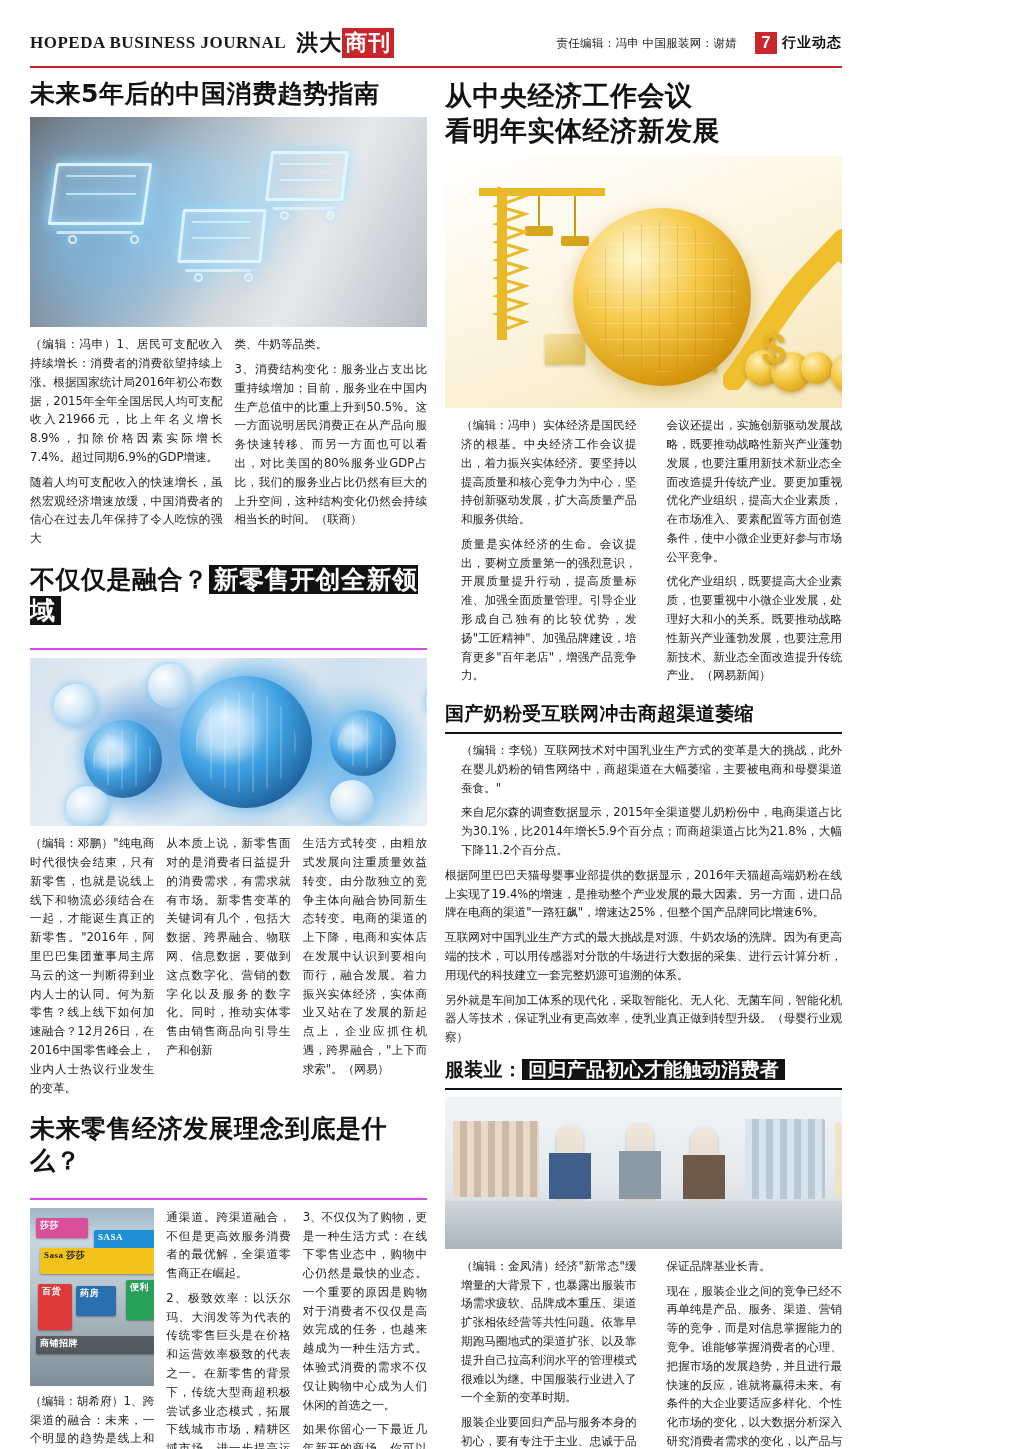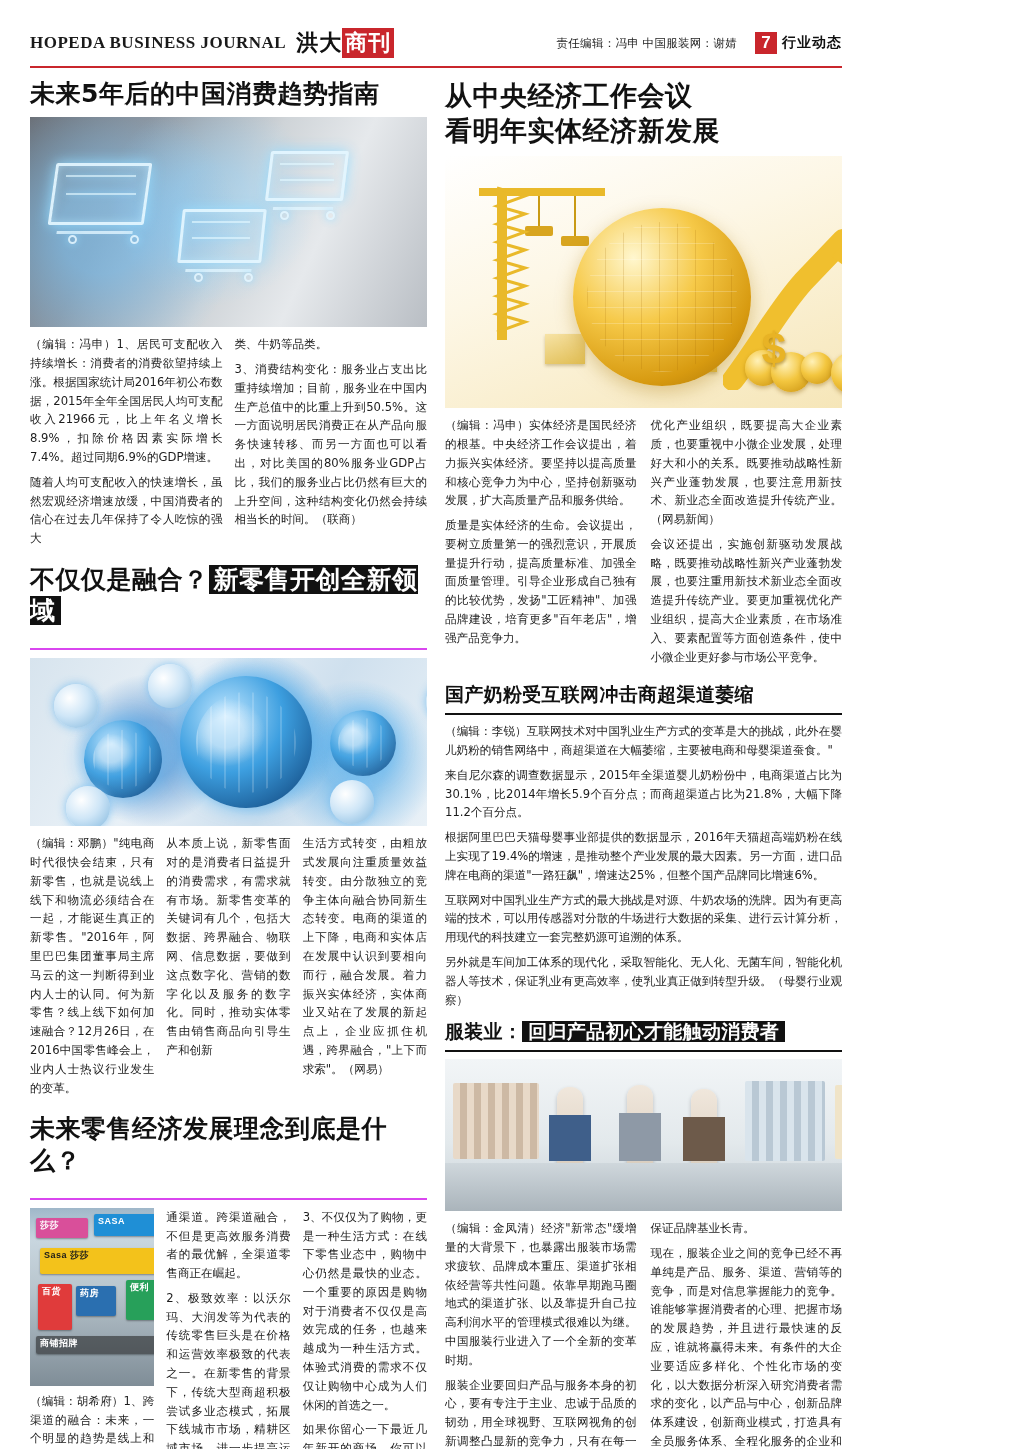--- a/index.html
+++ b/index.html
@@ -111,20 +111,21 @@
       repeating-linear-gradient(90deg, rgba(255,255,255,.18) 0 2px, rgba(255,255,255,0) 2px 14px);
   }
   .dotnode {
     position:absolute; width:44px; height:44px; border-radius:50%;
     background:radial-gradient(circle at 35% 32%, #ffffff 0%, #cfe6f7 45%, #7fb6dd 100%);
     box-shadow:0 0 10px rgba(120,190,240,.9);
   }
 
   .photo-street { height:178px;
     background:linear-gradient(180deg,#9fb7c9 0%, #c8d6df 18%, #b9c6ce 45%, #7f8d97 100%);
+    font-family:Liberation Serif, serif;
   }
   .sign { position:absolute; border-radius:2px; box-shadow:0 1px 2px rgba(0,0,0,.35); }
   .sign span {
     display:block; font-size:9px; line-height:1; font-weight:bold; color:#fff;
     padding:3px 4px; letter-spacing:.5px;
   }
 
   .photo-gold { height:252px;
     background:linear-gradient(160deg,#ffffff 0%, #fdf7e6 40%, #f6e6b8 100%);
   }
@@ -155,21 +156,21 @@
   .rack { position:absolute; border-radius:2px; }
   .mannequin {
     position:absolute; width:26px; height:84px; border-radius:12px 12px 4px 4px;
     background:linear-gradient(180deg,#f0e7dc 0%, #d9cdbe 100%);
     box-shadow:0 2px 4px rgba(0,0,0,.2);
   }
 
   
   .cols2 { display:flex; gap:14px; }
   .cols3 { display:flex; gap:12px; }
-  .cols2 > div { flex:1; }
+  .cols2 > div { flex:1;margin-left:16px; }
   .cols3 > div { flex:1; }
 
   p.body {
     margin:0 0 6px 0;
     font-size:11.6px;
     line-height:1.62;
     text-align:justify;
     color:#1c1c1c;
     font-family:"DejaVu Sans", sans-serif;
   }
@@ -274,21 +275,21 @@
 
       <div class="art-block">
         <h2 class="headline rule">未来零售经济发展理念到底是什么？</h2>
 
         <div class="cols3" style="margin-top:6px;">
           <div>
             <div class="photo photo-street">
               <div class="sign" style="left:6px;  top:10px;  width:52px; height:20px; background:#d94f9a;">
                   <span>莎莎</span>
                 </div>
-              <div class="sign" style="left:64px; top:6px;   width:64px; height:22px; background:#1f8fd6;">
+              <div class="sign" style="left:64px; top:22px;   width:64px; height:22px; background:#1f8fd6;">
                   <span>SASA</span>
                 </div>
               <div class="sign" style="left:10px; top:40px;  width:120px;height:26px; background:#f3c21b;">
                   <span style="color:#1a1a1a;">Sasa 莎莎</span>
                 </div>
               <div class="sign" style="left:8px;  top:76px;  width:34px; height:46px; background:#e03b3b;">
                   <span>百货</span>
                 </div>
               <div class="sign" style="left:46px; top:78px;  width:40px; height:30px; background:#2a6fb0;">
                   <span>药房</span>
@@ -354,22 +355,22 @@
           <div class="coin" style="left:386px; bottom:14px; width:42px; height:42px;"></div>
           <div class="dollar">$</div>
         </div>
 
         <div class="cols2" style="margin-top:8px;">
           <div>
             <p class="body">（编辑：冯申）实体经济是国民经济的根基。中央经济工作会议提出，着力振兴实体经济。要坚持以提高质量和核心竞争力为中心，坚持创新驱动发展，扩大高质量产品和服务供给。</p>
             <p class="body">质量是实体经济的生命。会议提出，要树立质量第一的强烈意识，开展质量提升行动，提高质量标准、加强全面质量管理。引导企业形成自己独有的比较优势，发扬"工匠精神"、加强品牌建设，培育更多"百年老店"，增强产品竞争力。</p>
           </div>
           <div>
+            <p class="body">会议还提出，实施创新驱动发展战略，既要推动战略性新兴产业蓬勃发展，也要注重用新技术新业态全面改造提升传统产业。要更加重视优化产业组织，提高大企业素质，在市场准入、要素配置等方面创造条件，使中小微企业更好参与市场公平竞争。</p>
             <p class="body">优化产业组织，既要提高大企业素质，也要重视中小微企业发展，处理好大和小的关系。既要推动战略性新兴产业蓬勃发展，也要注意用新技术、新业态全面改造提升传统产业。（网易新闻）</p>
-            <p class="body">会议还提出，实施创新驱动发展战略，既要推动战略性新兴产业蓬勃发展，也要注重用新技术新业态全面改造提升传统产业。要更加重视优化产业组织，提高大企业素质，在市场准入、要素配置等方面创造条件，使中小微企业更好参与市场公平竞争。</p>
           </div>
         </div>
       </div>
 
       <div class="art-block">
         <h3 class="subhead rule">国产奶粉受互联网冲击商超渠道萎缩</h3>
         <div class="cols2">
           <div>
             <p class="body">（编辑：李锐）互联网技术对中国乳业生产方式的变革是大的挑战，此外在婴儿奶粉的销售网络中，商超渠道在大幅萎缩，主要被电商和母婴渠道蚕食。"</p>
             <p class="body">来自尼尔森的调查数据显示，2015年全渠道婴儿奶粉份中，电商渠道占比为30.1%，比2014年增长5.9个百分点；而商超渠道占比为21.8%，大幅下降11.2个百分点。</p>

